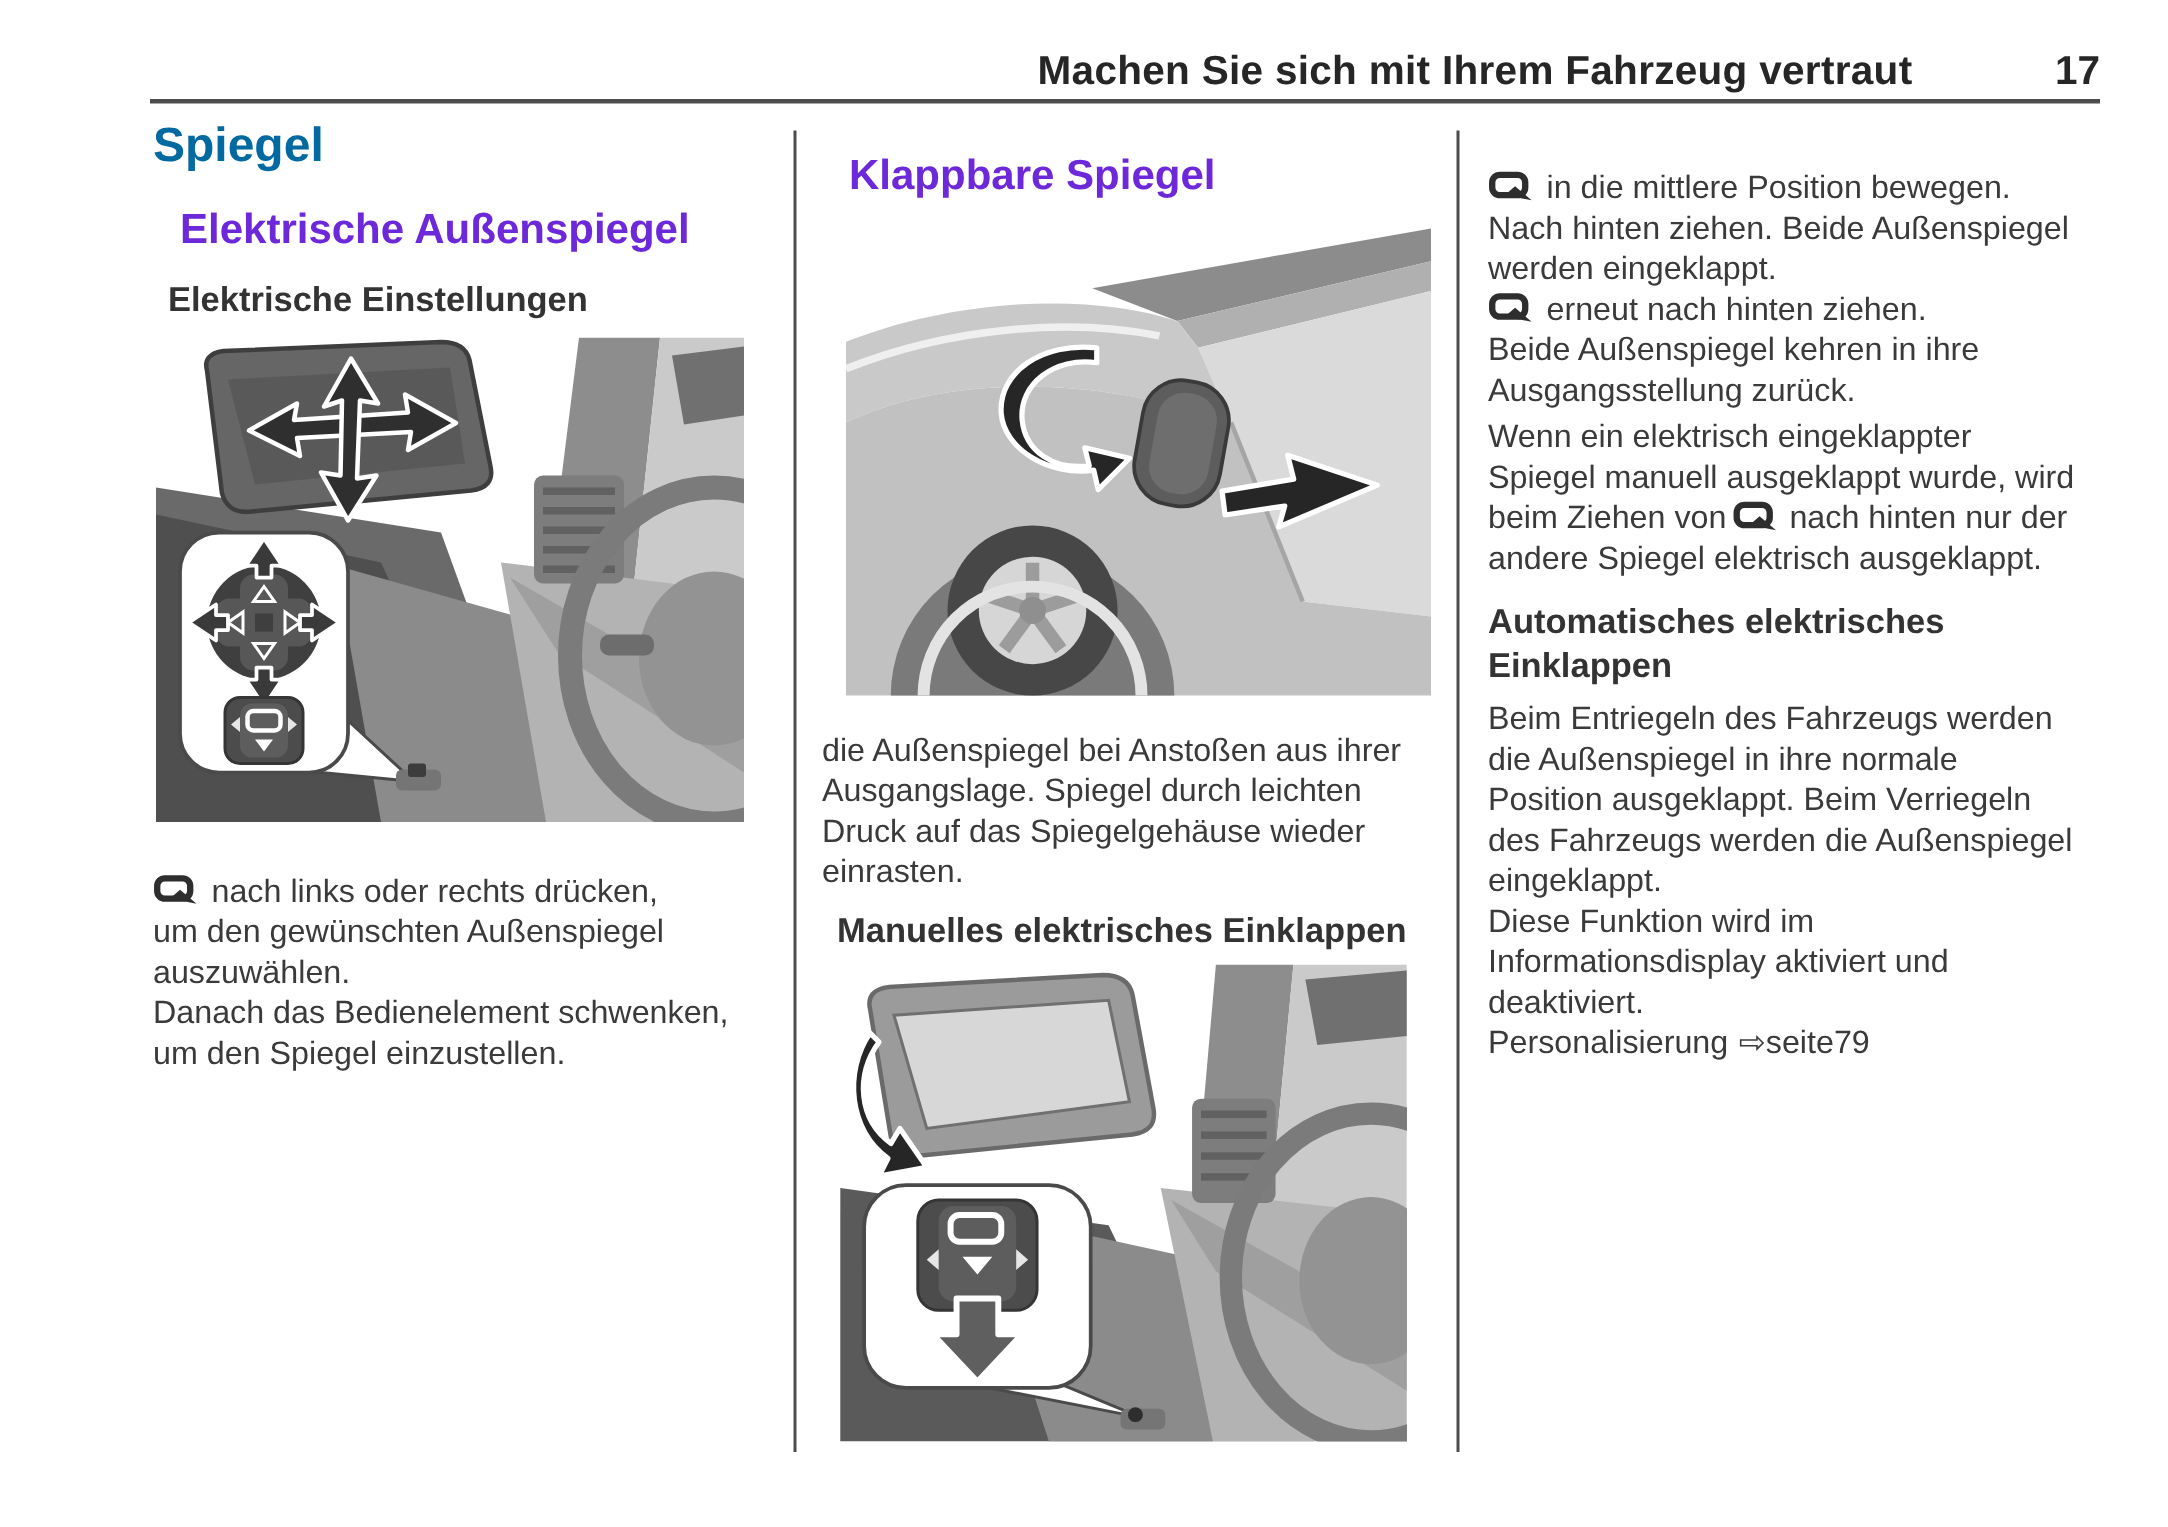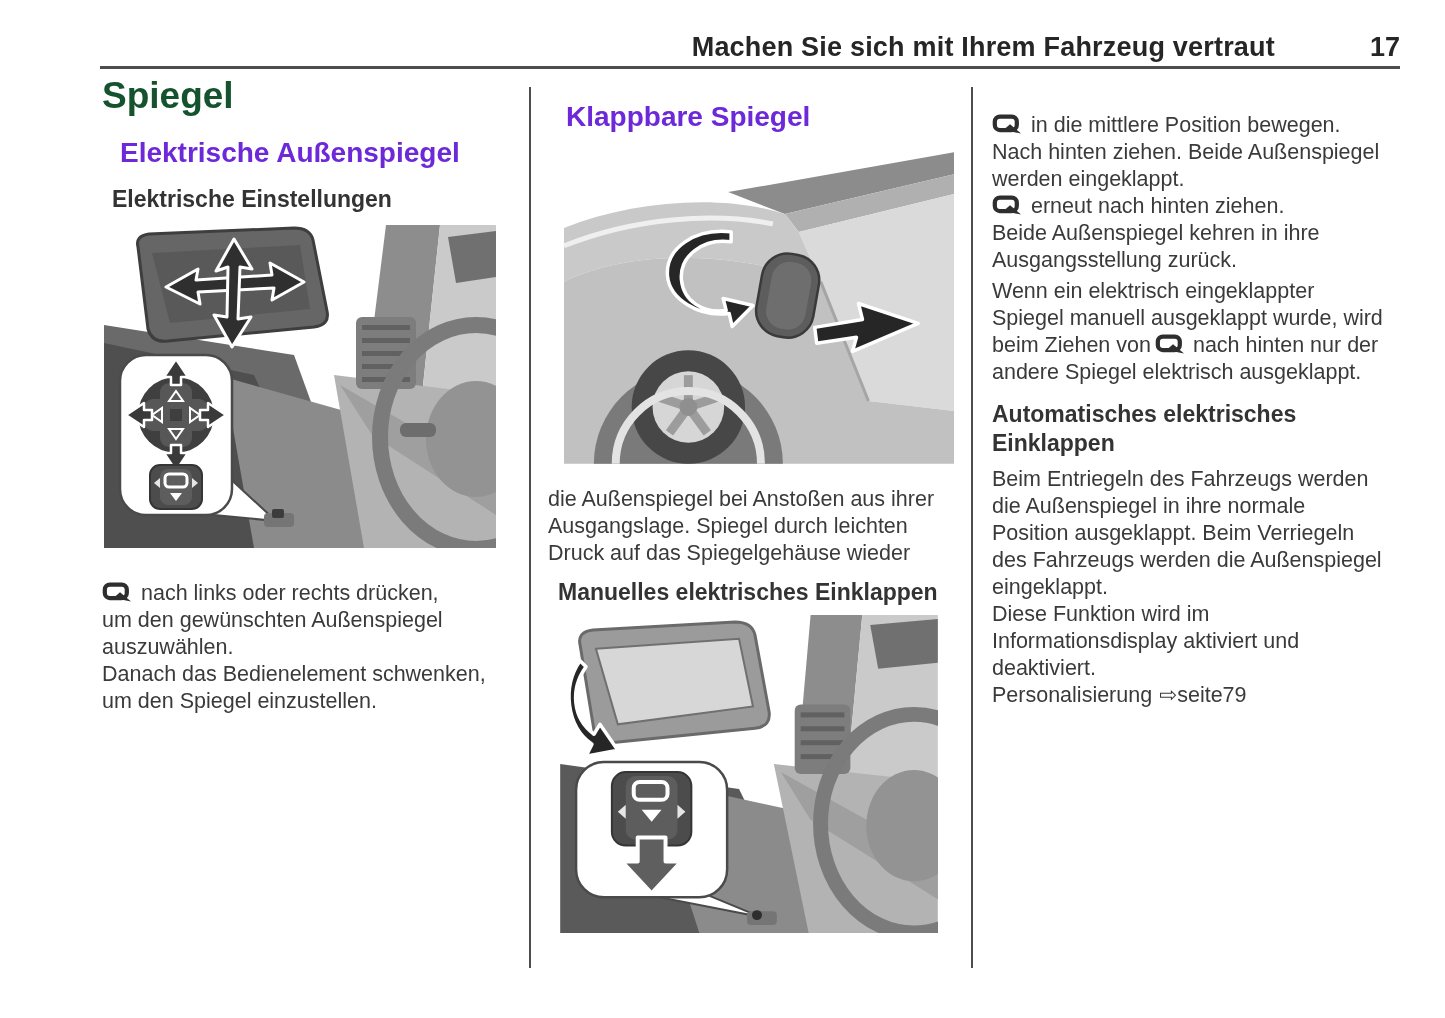--- a/index.html
+++ b/index.html
@@ -15,21 +15,21 @@
 
   .divider {position:absolute; top:87px; width:2px; height:881px; background:#4d4d4d;}
   .divider-1 {left:529px;}
   .divider-2 {left:971px;}
 
   .col {position:absolute;}
   .col-left  {left:102px; top:78px;  width:415px;}
   .col-mid   {left:548px; top:84px;  width:412px;}
   .col-right {left:992px; top:112px; width:425px;}
 
-  .h1 {font-size:37px; line-height:36px; font-weight:bold; color:#14532d; margin:0 0 24px 0;}
+  .h1 {font-size:32px; line-height:36px; font-weight:bold; color:#0369a1; margin:0 0 24px 0;}
   .h2 {font-size:28px; line-height:30px; font-weight:bold; color:#6d28d9; margin:18px;}
   .h3 {font-size:23px; line-height:26px; font-weight:bold; color:#333333; margin:10px;}
   .rh3 {font-size:23px; line-height:29px; font-weight:bold; color:#333333; margin:14px 0 8px 0;}
 
   .para {font-size:21.5px; line-height:27px; color:#3a3a3a;}
   .tline {white-space:nowrap;}
 
   figure {margin:0; padding:0;}
   .fig-a {margin:13px 0 28px 2px;}
   .fig-b {margin:16px 0 18px 16px;}
@@ -179,20 +179,21 @@
         </g>
         <path d="M168,92 C140,88 116,106 118,130 C120,152 140,164 163,161 L160,149 L190,156 L169,177 L166,164 C136,168 106,150 104,126 C102,98 132,78 168,82 Z" fill="#262626" stroke="#ffffff" stroke-width="3.5" stroke-linejoin="round"></path>
         <polygon points="252,178 300,170 296,154 356,174 290,202 294,188 254,194" fill="#262626" stroke="#ffffff" stroke-width="3.5" stroke-linejoin="round"></polygon>
       </svg>
     </figure>
 
     <div class="para">
       <div class="tline">die Außenspiegel bei Anstoßen aus ihrer</div>
       <div class="tline">Ausgangslage. Spiegel durch leichten</div>
       <div class="tline">Druck auf das Spiegelgehäuse wieder</div>
+      <div class="tline">einrasten.</div>
     </div>
 
     <h3 class="h3 mid-sub">Manuelles elektrisches Einklappen</h3>
 
     <figure class="fig-c">
       <svg viewBox="0 0 380 320" width="378" height="318">
         <rect width="380" height="320" fill="#ffffff"></rect>
 
         <polygon points="0,150 180,175 250,320 0,320" fill="#5a5a5a"></polygon>
         <polygon points="90,165 250,200 318,320 140,320" fill="#8b8b8b"></polygon>

